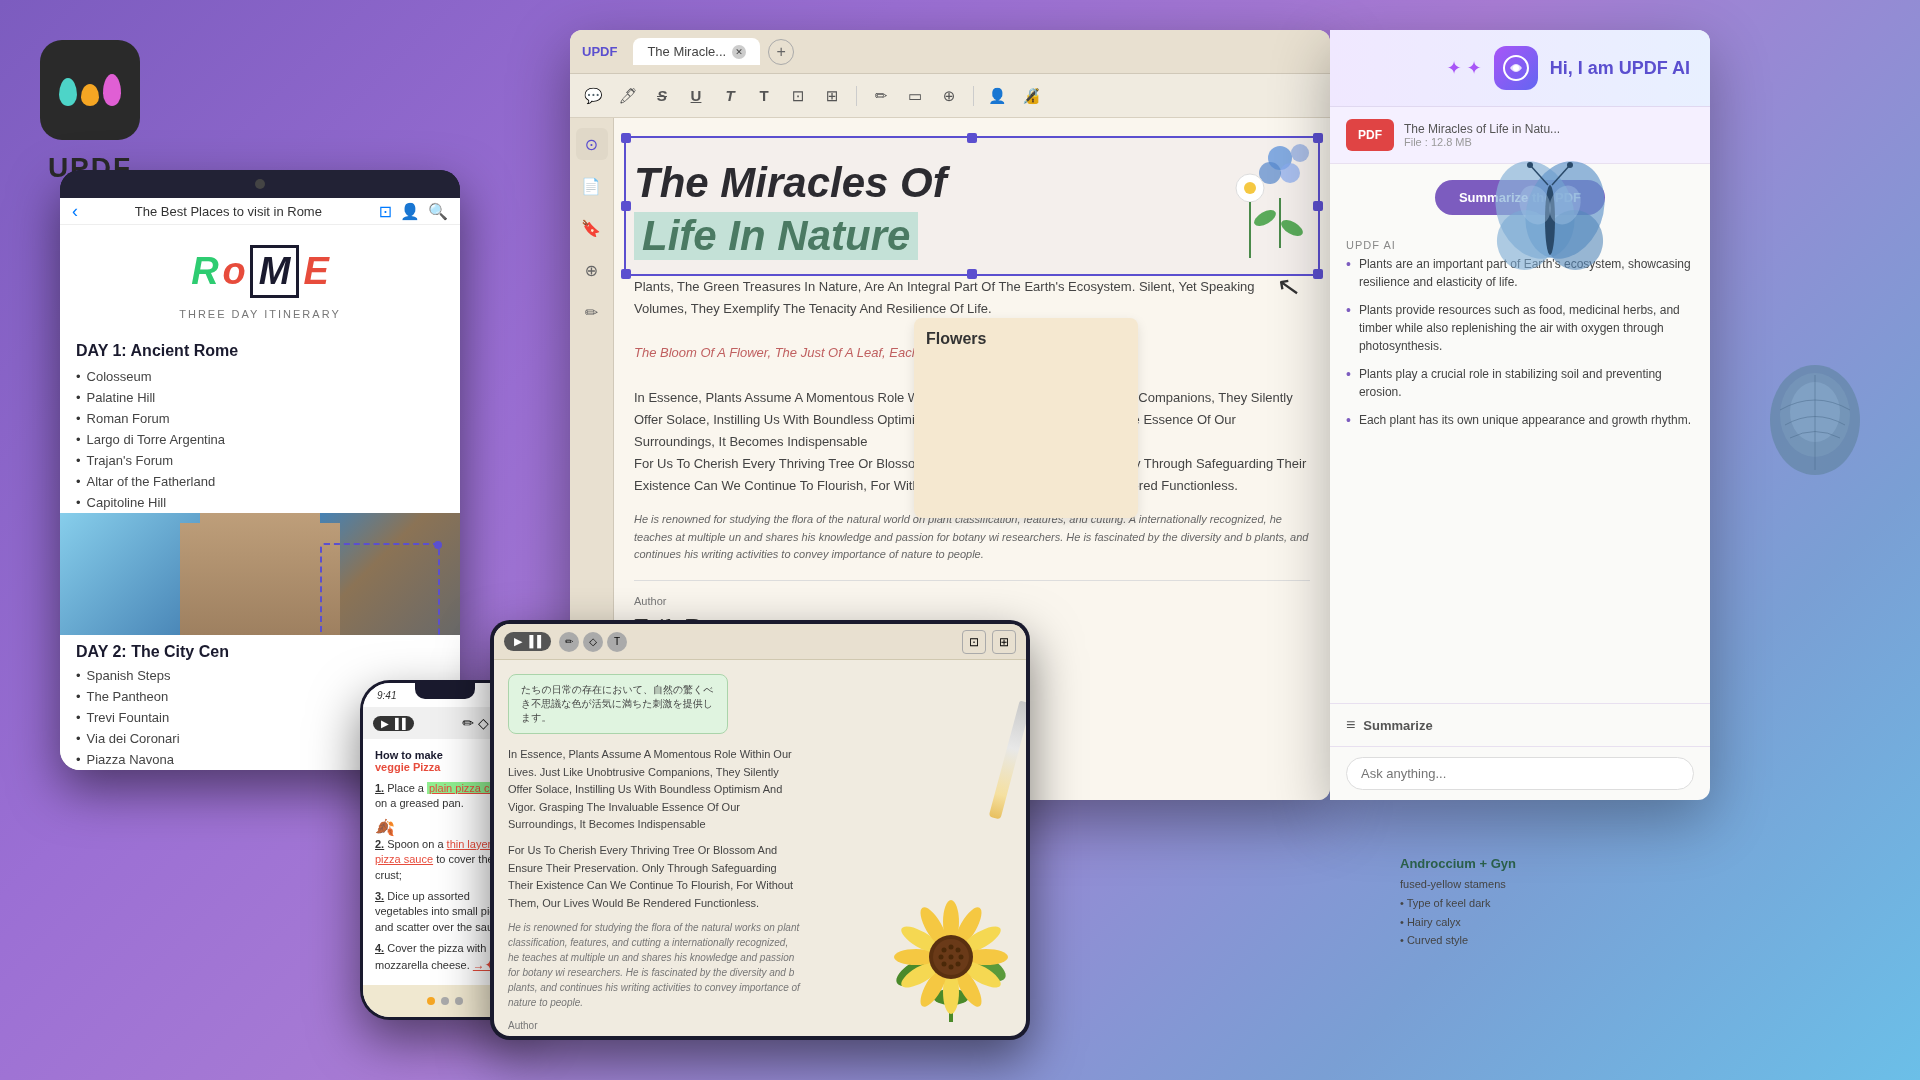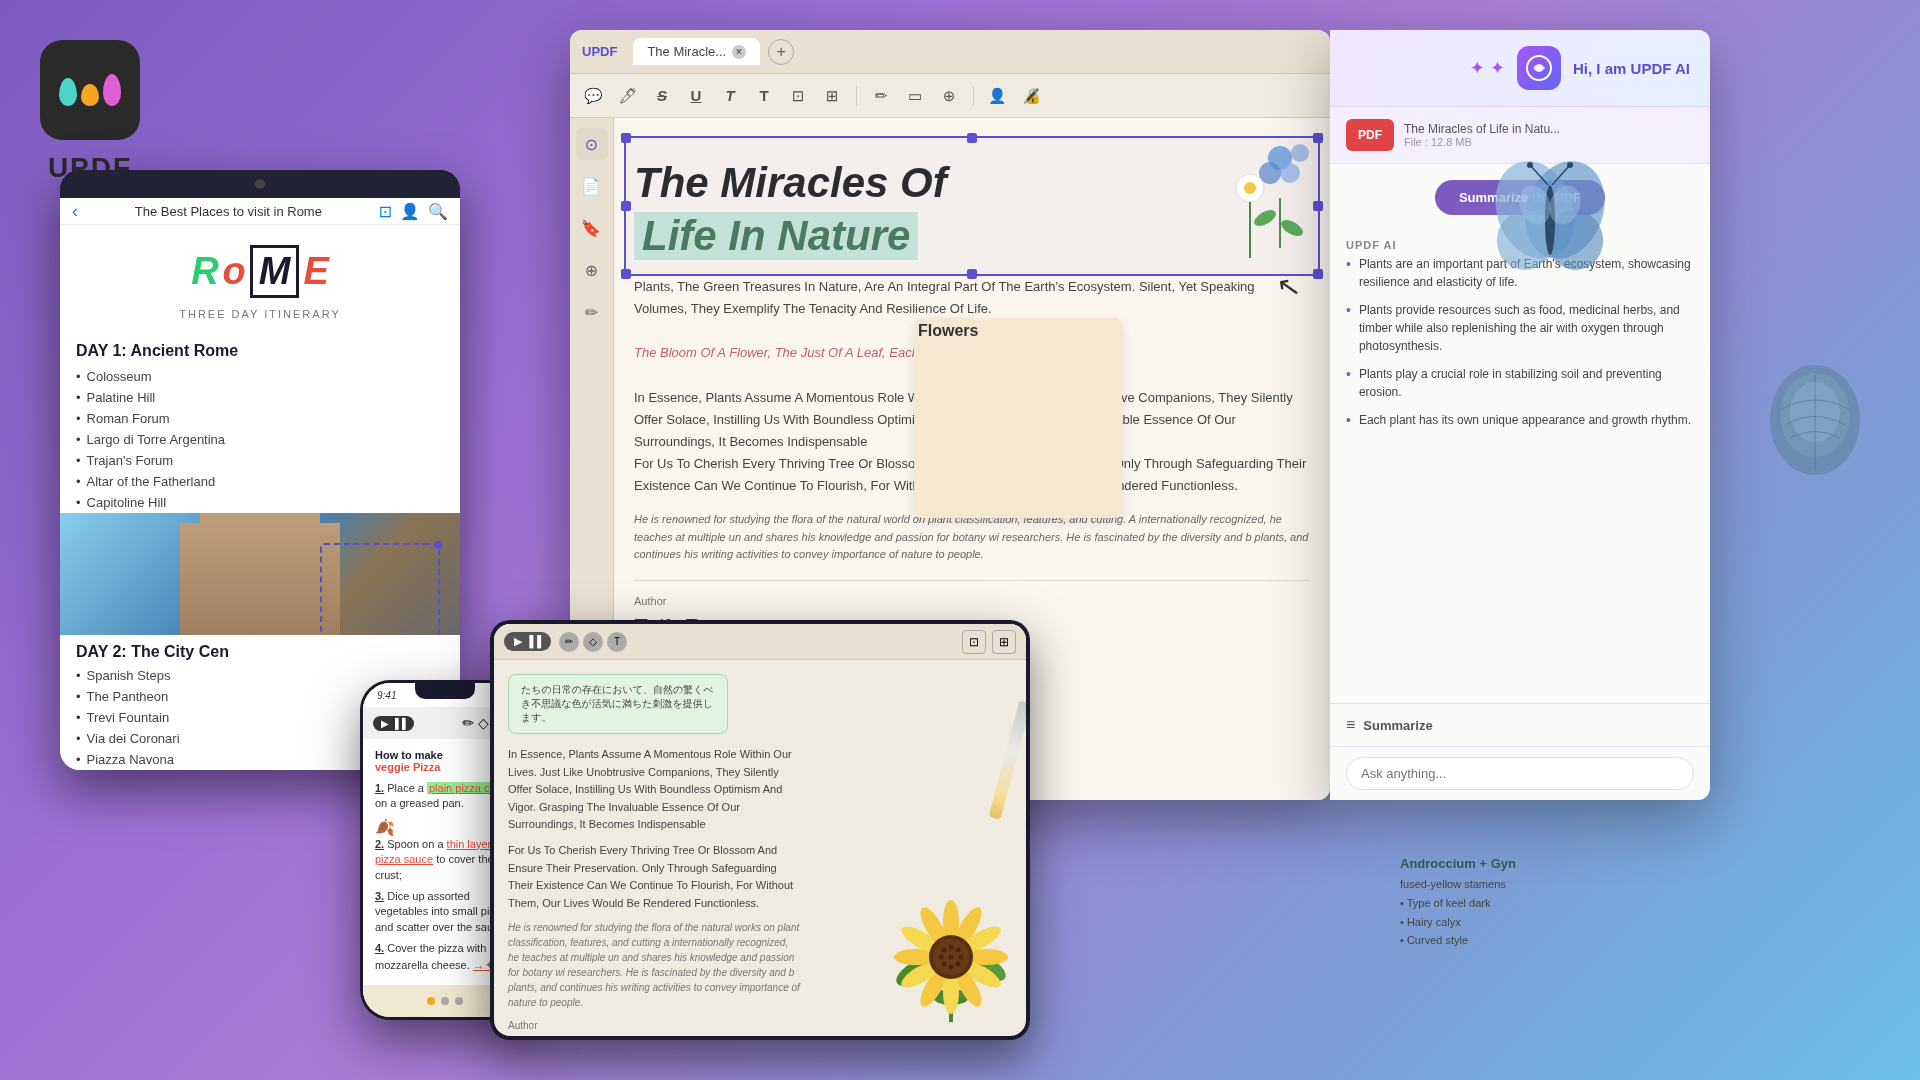--- a/index.html
+++ b/index.html
@@ -262,21 +262,21 @@
       width: 44px;
       height: 44px;
       background: linear-gradient(135deg, #a855f7, #6366f1);
       border-radius: 12px;
       display: flex;
       align-items: center;
       justify-content: center;
       font-size: 22px;
     }
     .ai-greeting {
-      font-size: 15px;
+      font-size: 18px;
       font-weight: 600;
       color: #5b4fcf;
     }
     .ai-stars {
       font-size: 18px;
       color: #a855f7;
       margin-left: auto;
     }
     .ai-file-row {
       padding: 12px 16px;
@@ -314,21 +314,21 @@
       border-radius: 20px;
       padding: 10px 24px;
       font-size: 13px;
       font-weight: 600;
       cursor: pointer;
       margin: 16px auto;
       display: block;
     }
     .ai-label {
       font-size: 11px;
-      font-weight: 700;
+      font-weight: 400;
       color: #888;
       padding: 8px 16px 4px;
       letter-spacing: 1px;
     }
     .ai-bullets {
       padding: 0 16px;
       flex: 1;
       overflow-y: auto;
     }
     .ai-bullet {
@@ -763,25 +763,25 @@
       background: linear-gradient(180deg, #c8c8c8 0%, #e8e8e8 40%, #f5e0a0 80%, #e8c060 100%);
       border-radius: 2px 2px 4px 4px;
       transform: rotate(15deg);
     }
 
     
     .flowers-panel {
       position: absolute;
       top: 420px;
       left: 1030px;
-      width: 208px;
+      width: 224px;
       height: 200px;
       background: #f5e8d0;
       border-radius: 8px;
-      padding: 4px;
+      padding: 12px;
       box-shadow: 0 4px 12px rgba(0,0,0,0.1);
     }
     .flowers-panel-title {
       font-size: 16px;
       font-weight: 700;
       color: #333;
       margin-bottom: 8px;
     }
     .flowers-list {
       font-size: 11px;

